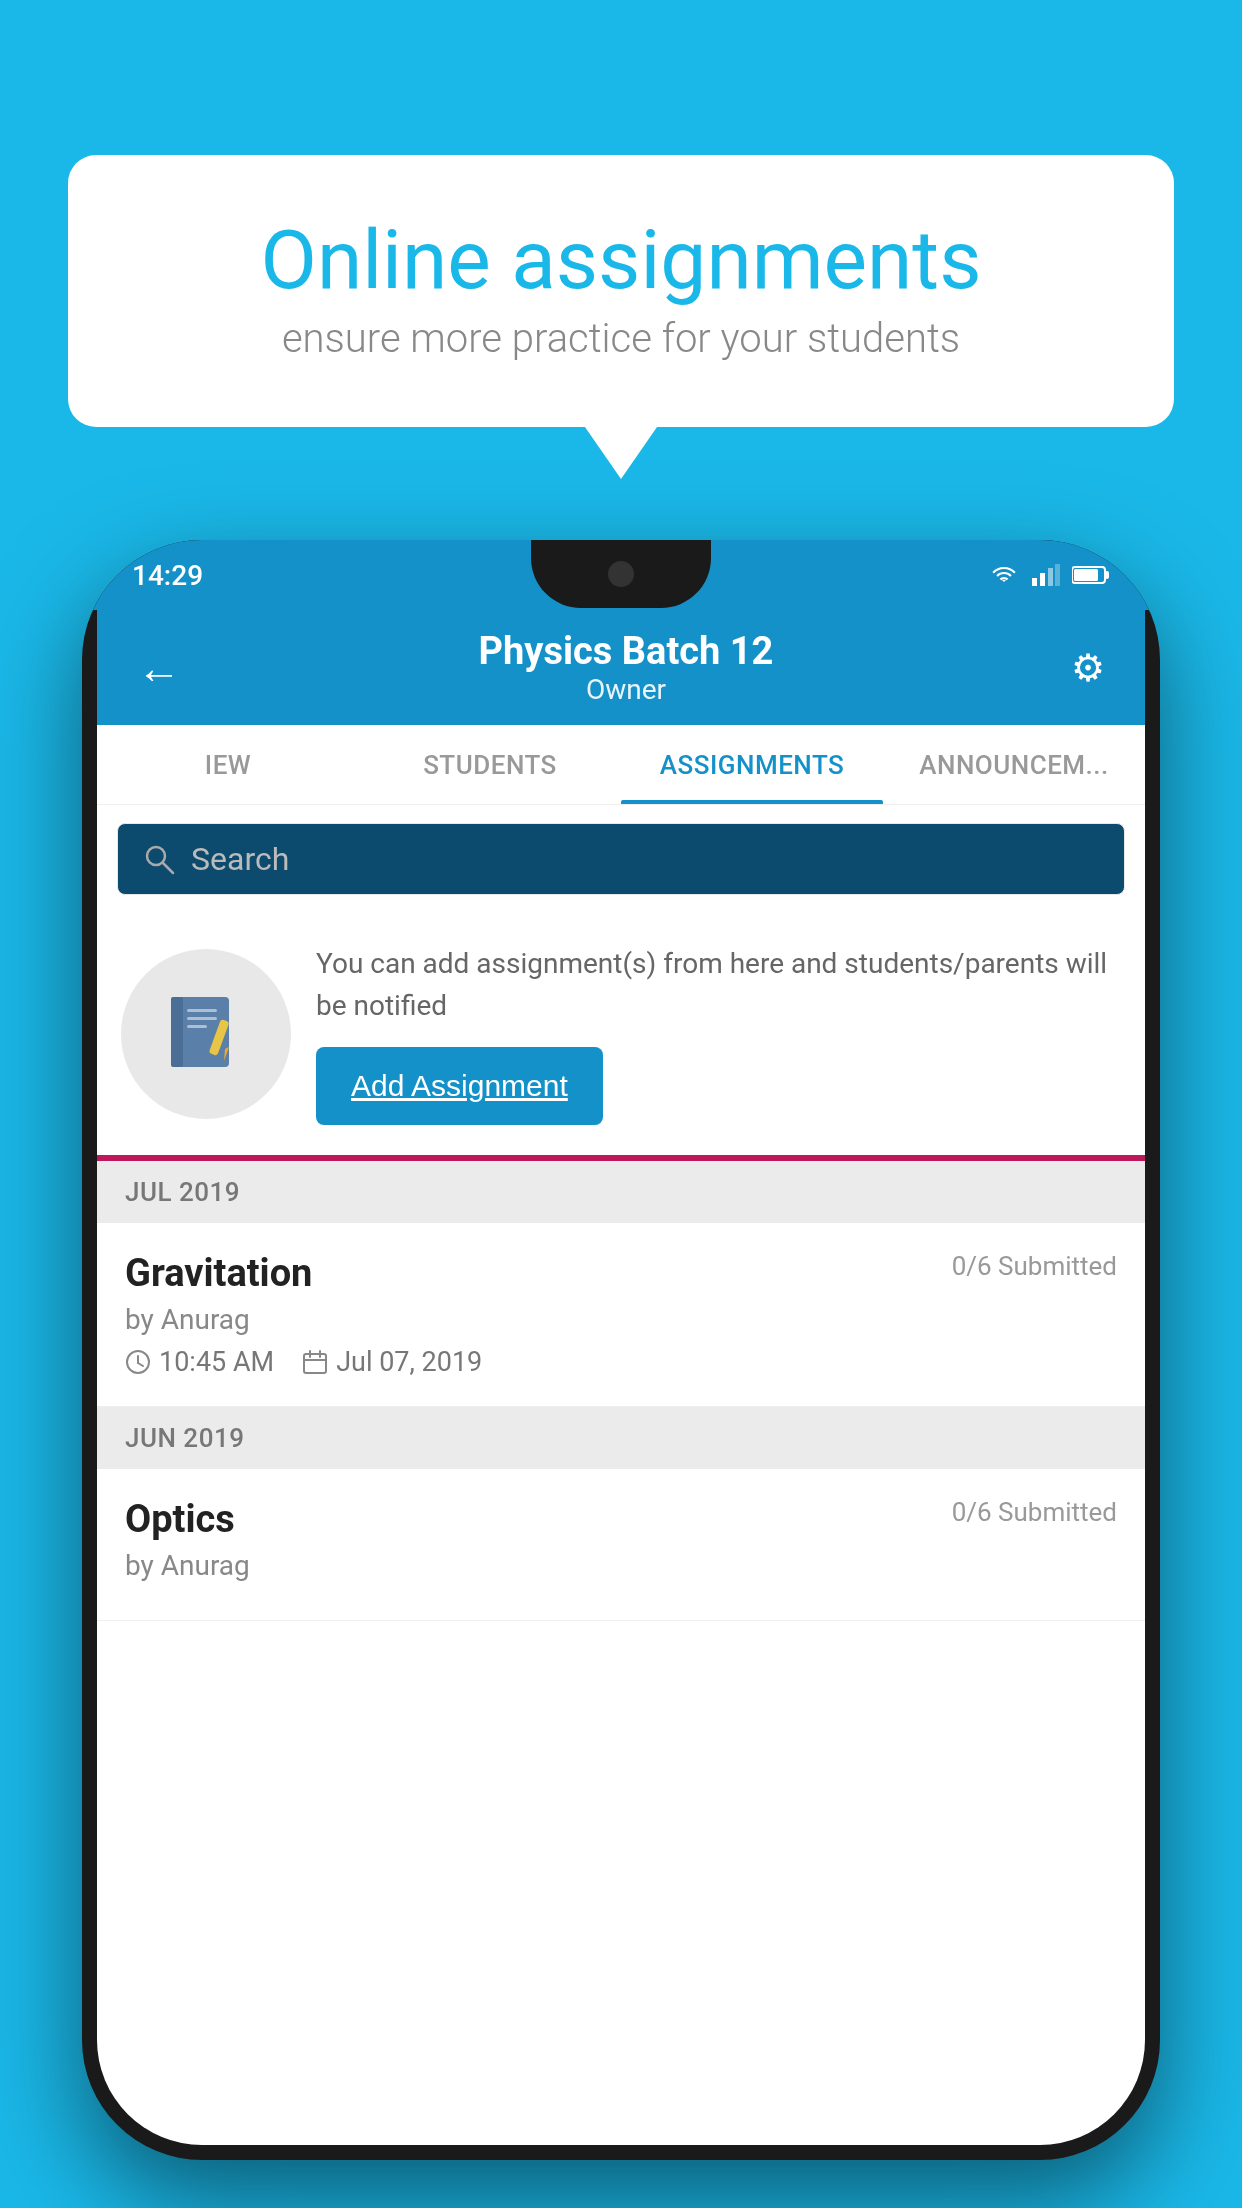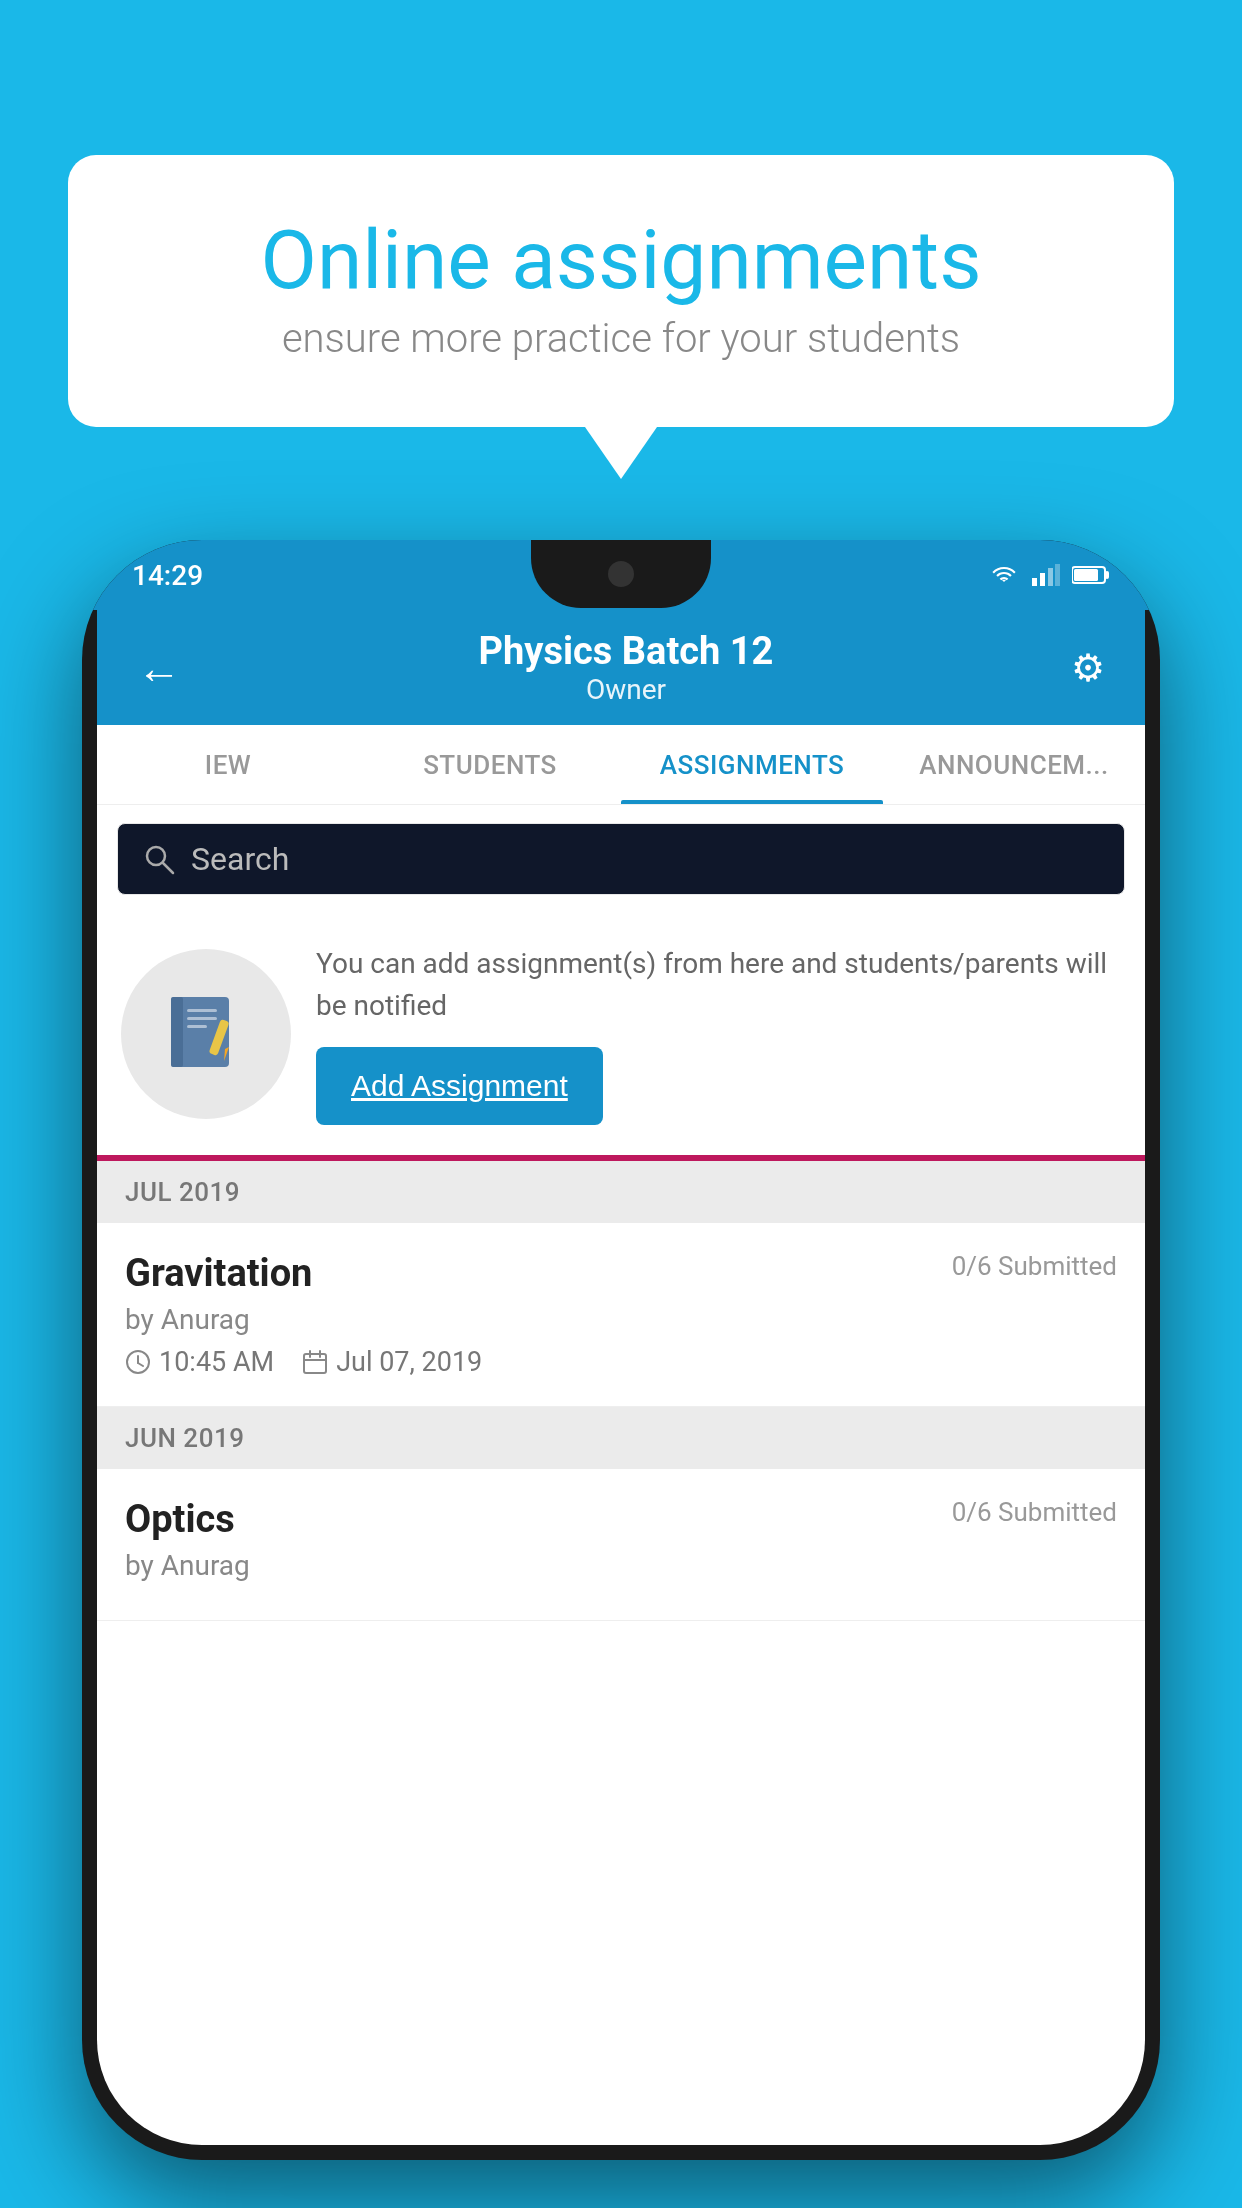--- a/index.html
+++ b/index.html
@@ -183,21 +183,21 @@
       background: #1591c9;
       border-radius: 2px 2px 0 0;
     }
 
     
     .search-container {
       padding: 18px 20px;
       background: white;
     }
     .search-bar {
-      background: #0f172a;
+      background: #0c4a6e;
       border: 1px solid #e8e8e8;
       border-radius: 8px;
       height: 72px;
       display: flex;
       align-items: center;
       padding: 0 25px;
       gap: 16px;
     }
     .search-text {
       font-size: 32px;

